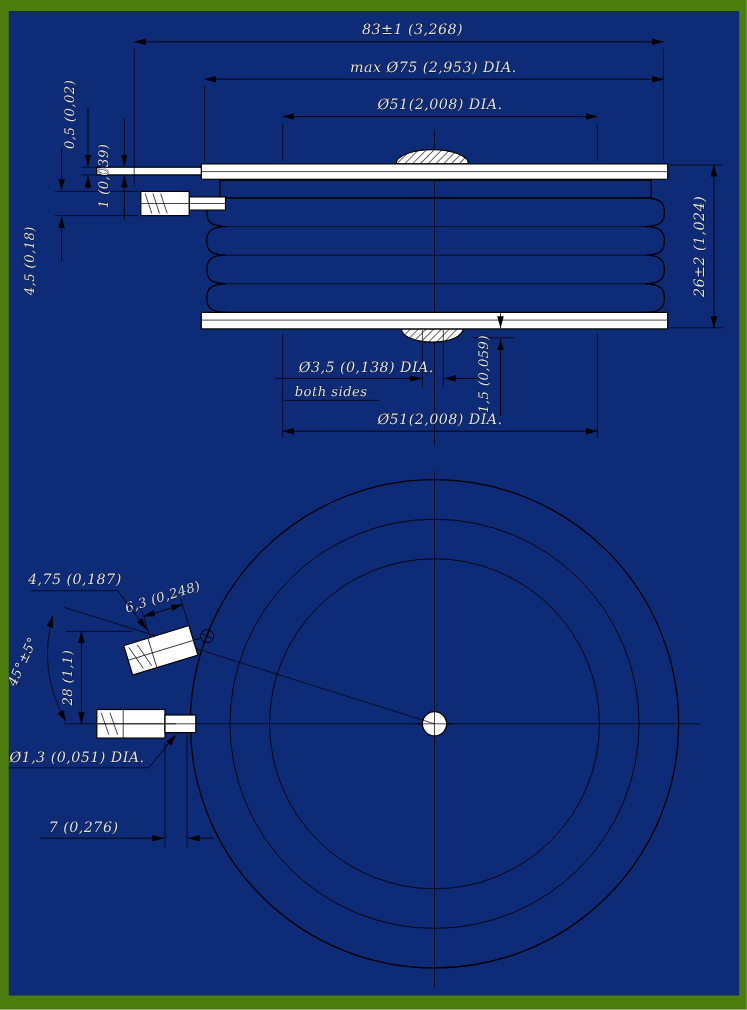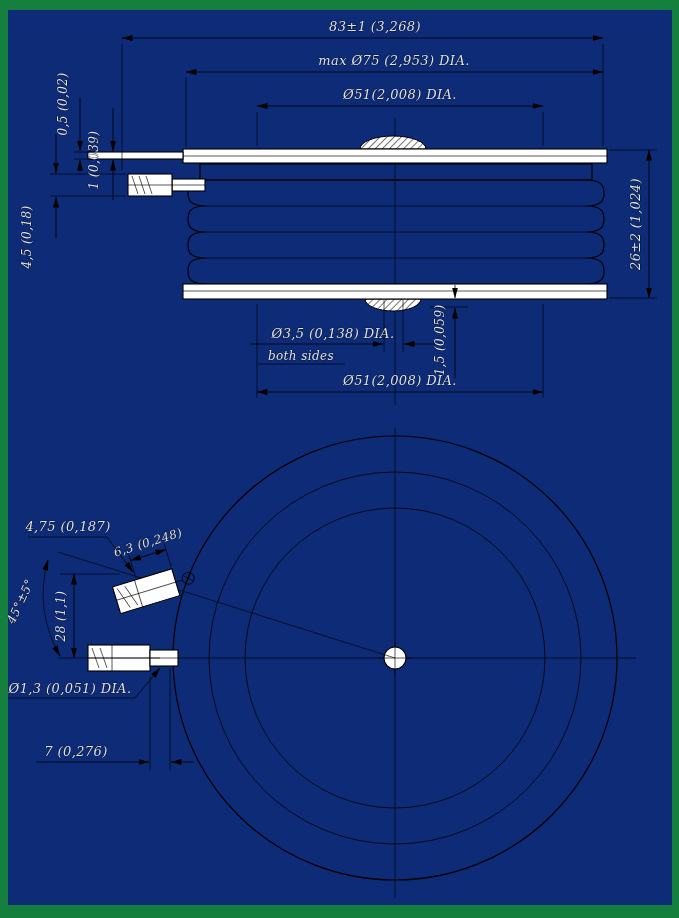--- a/index.html
+++ b/index.html
@@ -1,19 +1,19 @@
 <!DOCTYPE html>
 <html style="--bg: #0d2b76; --line: #000000; --plate: #ffffff; --text: #dfe4f0;"><head>
 <meta charset="utf-8">
 <style>
   :root{
     --bg:#0d2b76; --line:#000000; --plate:#ffffff; --text:#dfe4f0;
   }
   html,body{margin:0;padding:0;background:#ffffff;}
-  .page{position:relative;width:679px;height:918px;background:#15803d;overflow:hidden;}
+  .page{position:relative;width:679px;height:918px;background:#4d7c0f;overflow:hidden;}
   svg{display:block;}
   .obj{stroke:var(--line);stroke-width:1.2;fill:none;}
   .objw{stroke:var(--line);stroke-width:1.1;fill:var(--plate);}
   .dim{stroke:var(--line);stroke-width:.8;fill:none;}
   .thin{stroke:var(--line);stroke-width:.65;fill:none;}
   .hatchfill{stroke:var(--line);stroke-width:1;fill:url(#hatch);}
   text.lbl{
     font-family:"DejaVu Serif", serif;
     font-style:italic;
     font-size:13px;

